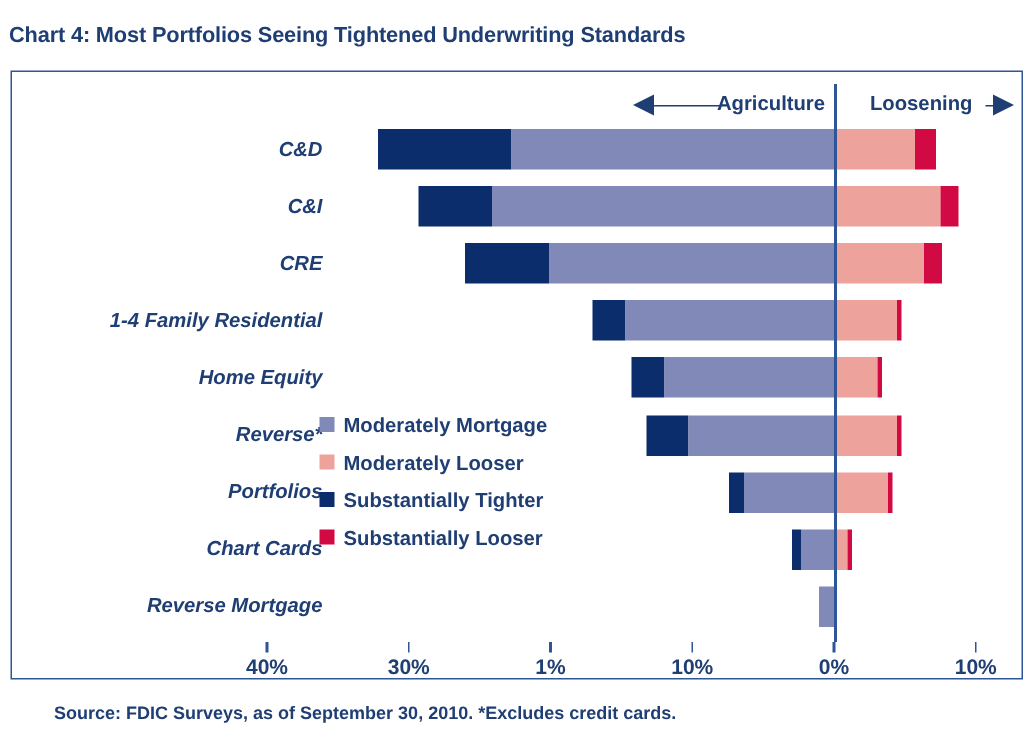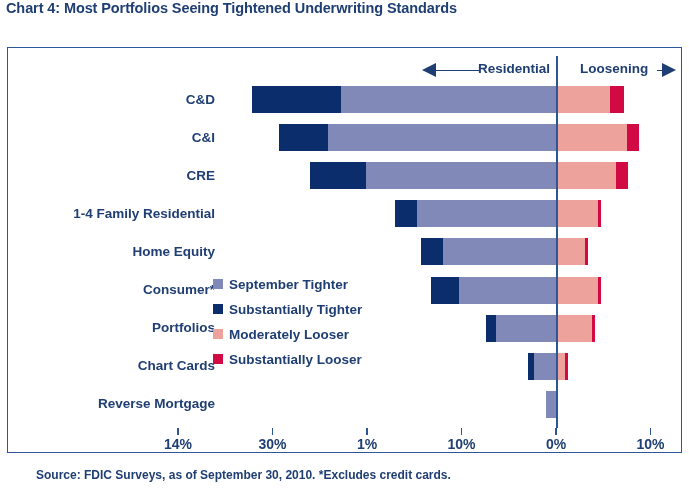--- a/index.html
+++ b/index.html
@@ -12,21 +12,21 @@
   #page {
     position: relative;
     width: 689px; height: 499px;
     background: #ffffff;
     overflow: hidden;
   }
 
   
   #chart-title {
     position: absolute;
-    left: 6px; top: 0;
+    left: 6px; top: 16px;
     font-size: 14.5px;
     font-weight: bold;
     color: #1F3E73;
     letter-spacing: -0.1px;
     white-space: nowrap;
     text-align: right;
   }
 
   
   #plot-frame {
@@ -86,20 +86,21 @@
   .cat-label {
     position: absolute;
     right: 17px;
     text-align: right;
     font-size: 13.5px;
     font-weight: bold;
     color: #1F3E73;
     white-space: nowrap;
     height: 18px;
     line-height: 18px;
+    font-style: italic;
   }
 
   
   #bars-area {
     position: absolute;
     left: 0px; top: 84px;
     width: 689px; height: 340px;
   }
   .bar-row { position: absolute; height: 27px; left: 0; width: 689px; }
   .seg {
@@ -184,33 +185,33 @@
 
 <div id="page">
 
   <div id="chart-title">Chart 4: Most Portfolios Seeing Tightened Underwriting Standards</div>
 
   <div id="plot-frame"></div>
 
   <div id="direction-header">
     <div id="arrow-left-head" class="dir-arrow"></div>
     <div id="arrow-left-line" class="arrow-line"></div>
-    <div id="tightening-label" class="dir-label">Residential</div>
+    <div id="tightening-label" class="dir-label">Agriculture</div>
     <div id="loosening-label" class="dir-label">Loosening</div>
     <div id="arrow-right-line" class="arrow-line"></div>
     <div id="arrow-right-head" class="dir-arrow"></div>
   </div>
 
   <div id="category-axis">
       <div class="cat-label" style="top: 6.5px;">C&amp;D</div>
       <div class="cat-label" style="top: 44.6px;">C&amp;I</div>
       <div class="cat-label" style="top: 82.7px;">CRE</div>
       <div class="cat-label" style="top: 120.8px;">1-4 Family Residential</div>
       <div class="cat-label" style="top: 158.9px;">Home Equity</div>
-      <div class="cat-label" style="top: 197px;">Consumer*</div>
+      <div class="cat-label" style="top: 197px;">Reverse*</div>
       <div class="cat-label" style="top: 235.1px;">Portfolios</div>
       <div class="cat-label" style="top: 273.2px;">Chart Cards</div>
       <div class="cat-label" style="top: 311.3px;">Reverse Mortgage</div>
     </div>
 
   <div id="bars-area">
       <div class="bar-row" style="top: 2px;">
         <div class="seg seg-st" style="left: 251.71px; width: 88.83px;"></div>
         <div class="seg seg-mt" style="left: 340.54px; width: 215.46px;"></div>
         <div class="seg seg-ml" style="left: 556px; width: 53.865px;"></div>
@@ -260,29 +261,29 @@
       </div>
       <div class="bar-row" style="top: 306.8px;">
         <div class="seg seg-mt" style="left: 545.605px; width: 10.395px;"></div>
         <div class="seg seg-ml" style="left: 556px; width: 1.89px;"></div>
       </div>
     </div>
 
   <div id="zero-line"></div>
 
   <div id="legend">
-      <div class="legend-item"><span class="legend-swatch" style="background: rgb(128, 137, 184);"></span><span class="legend-text">September Tighter</span></div>
+      <div class="legend-item"><span class="legend-swatch" style="background: rgb(128, 137, 184);"></span><span class="legend-text">Moderately Mortgage</span></div>
+      <div class="legend-item"><span class="legend-swatch" style="background: rgb(237, 162, 156);"></span><span class="legend-text">Moderately Looser</span></div>
       <div class="legend-item"><span class="legend-swatch" style="background: rgb(11, 45, 107);"></span><span class="legend-text">Substantially Tighter</span></div>
-      <div class="legend-item"><span class="legend-swatch" style="background: rgb(237, 162, 156);"></span><span class="legend-text">Moderately Looser</span></div>
       <div class="legend-item"><span class="legend-swatch" style="background: rgb(209, 10, 67);"></span><span class="legend-text">Substantially Looser</span></div>
     </div>
 
   <div id="x-axis">
       <div class="tick-mark" style="left: 177.3px;"></div>
-      <div class="tick-label" style="left: 178px;">14%</div>
+      <div class="tick-label" style="left: 178px;">40%</div>
       <div class="tick-mark" style="left: 271.8px;"></div>
       <div class="tick-label" style="left: 272.5px;">30%</div>
       <div class="tick-mark" style="left: 366.3px;"></div>
       <div class="tick-label" style="left: 367px;">1%</div>
       <div class="tick-mark" style="left: 460.8px;"></div>
       <div class="tick-label" style="left: 461.5px;">10%</div>
       <div class="tick-mark" style="left: 555.3px;"></div>
       <div class="tick-label" style="left: 556px;">0%</div>
       <div class="tick-mark" style="left: 649.8px;"></div>
       <div class="tick-label" style="left: 650.5px;">10%</div>

